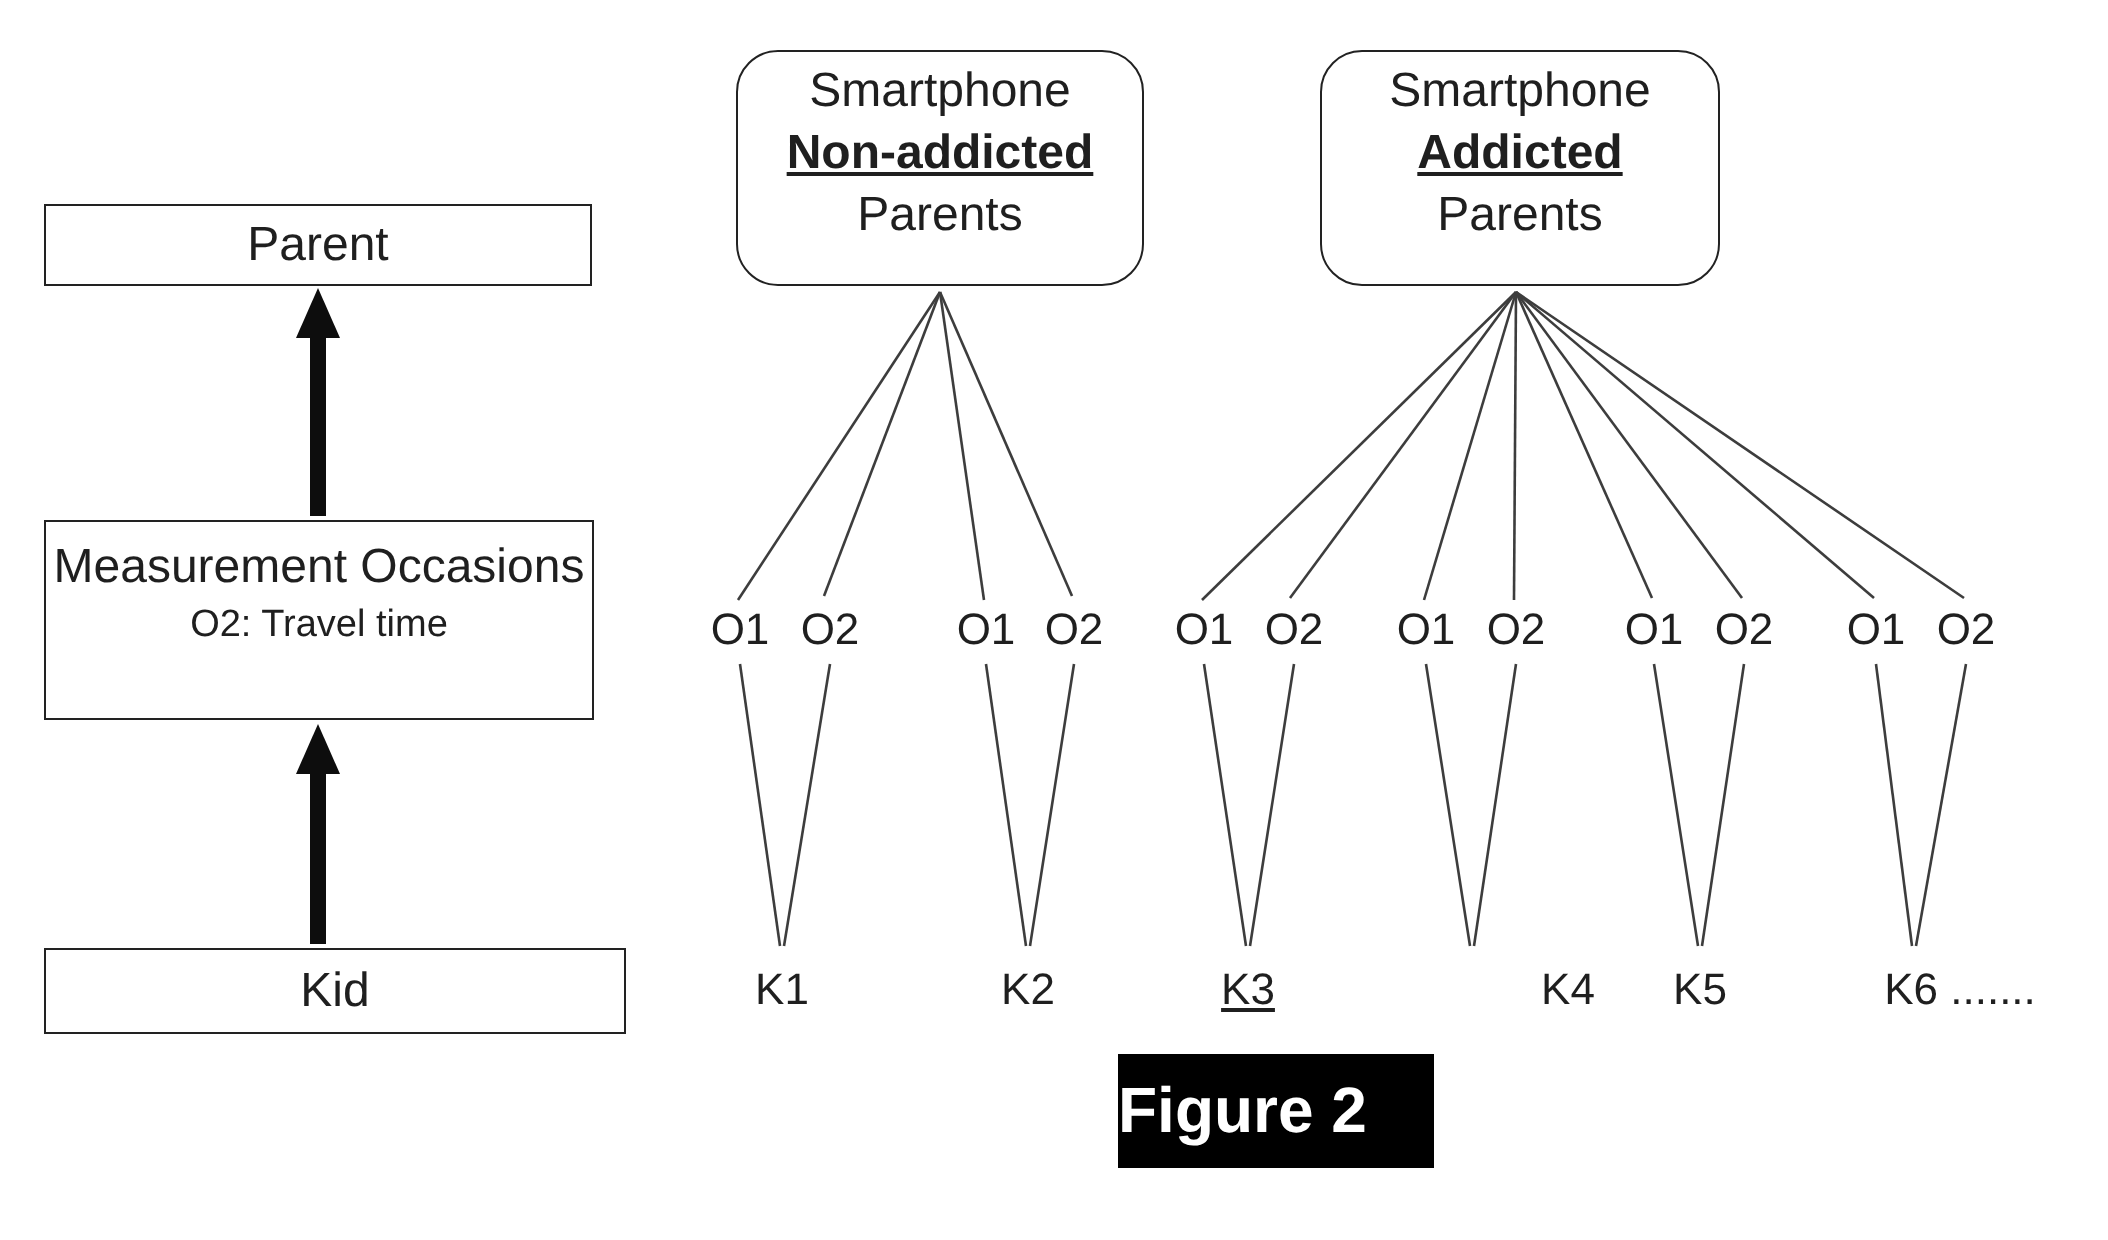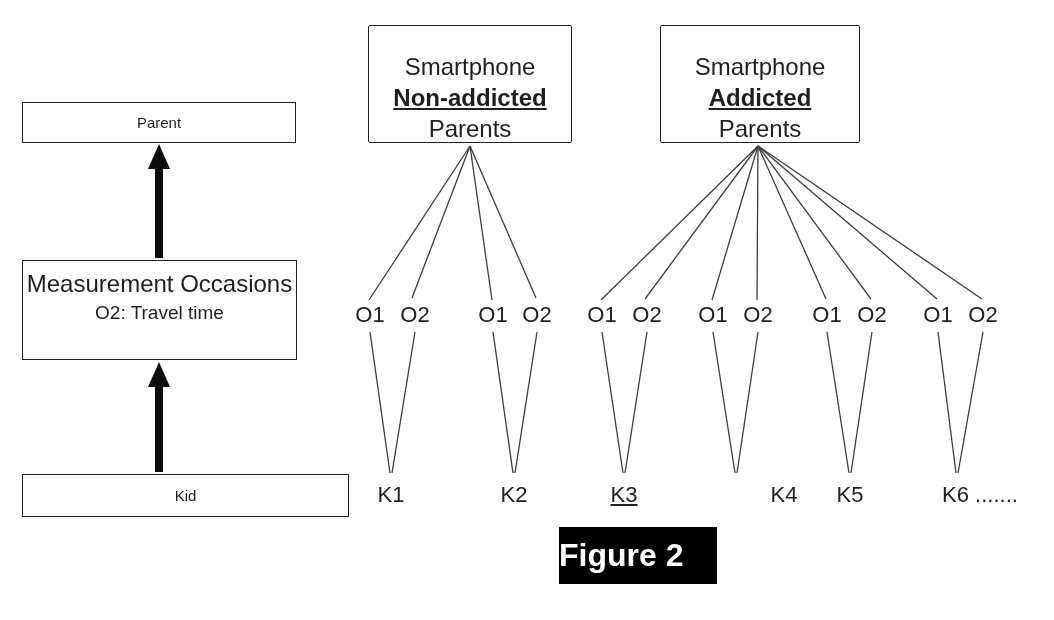--- a/index.html
+++ b/index.html
@@ -21,42 +21,42 @@
   .rect-box {
     position: absolute;
     box-sizing: border-box;
     border: 1.6px solid #222222;
     background: #ffffff;
     display: flex;
     align-items: center;
     justify-content: center;
     text-align: center;
   }
-  .box-title { font-size: 15px; }
+  .box-title { font-size: 24px; }
 
   .mo-box {
     position: absolute;
     box-sizing: border-box;
     border: 1.6px solid #222222;
     background: #ffffff;
     text-align: center;
     padding-top: 7px;
   }
   .mo-title { font-size: 24px; line-height: 32px; }
   .mo-sub   { font-size: 19px; line-height: 25px; }
 
   
   .round-box {
     position: absolute;
     box-sizing: border-box;
     border: 1.6px solid #222222;
-    border-radius: 2px;
+    border-radius: 21px;
     background: #ffffff;
     text-align: center;
-    padding-top: 25px;
+    padding-top: 4px;
   }
   .round-line { font-size: 24px; line-height: 31px; }
   .bold { font-weight: bold; text-decoration: underline; }
 
   
   .o-label, .k-label {
     position: absolute;
     transform: translateX(-50%);
     font-size: 22px;
     white-space: nowrap;
@@ -134,21 +134,21 @@
 
   <div class="rect-box" style="left:22px; top:102px; width:274px; height:41px;">
     <span class="box-title">Parent</span>
   </div>
 
   <div class="mo-box" style="left:22px; top:260px; width:275px; height:100px;">
     <div class="mo-title">Measurement Occasions</div>
     <div class="mo-sub">O2: Travel time</div>
   </div>
 
-  <div class="rect-box" style="left:22px; top:474px; width:327px; height:43px;">
+  <div class="rect-box" style="left:22px; top:474px; width:291px; height:43px;">
     <span class="box-title">Kid</span>
   </div>
 
   <div class="round-box" style="left:368px; top:25px; width:204px; height:118px;">
     <div class="round-line">Smartphone</div>
     <div class="round-line bold">Non-addicted</div>
     <div class="round-line">Parents</div>
   </div>
 
   <div class="round-box" style="left:660px; top:25px; width:200px; height:118px;">

